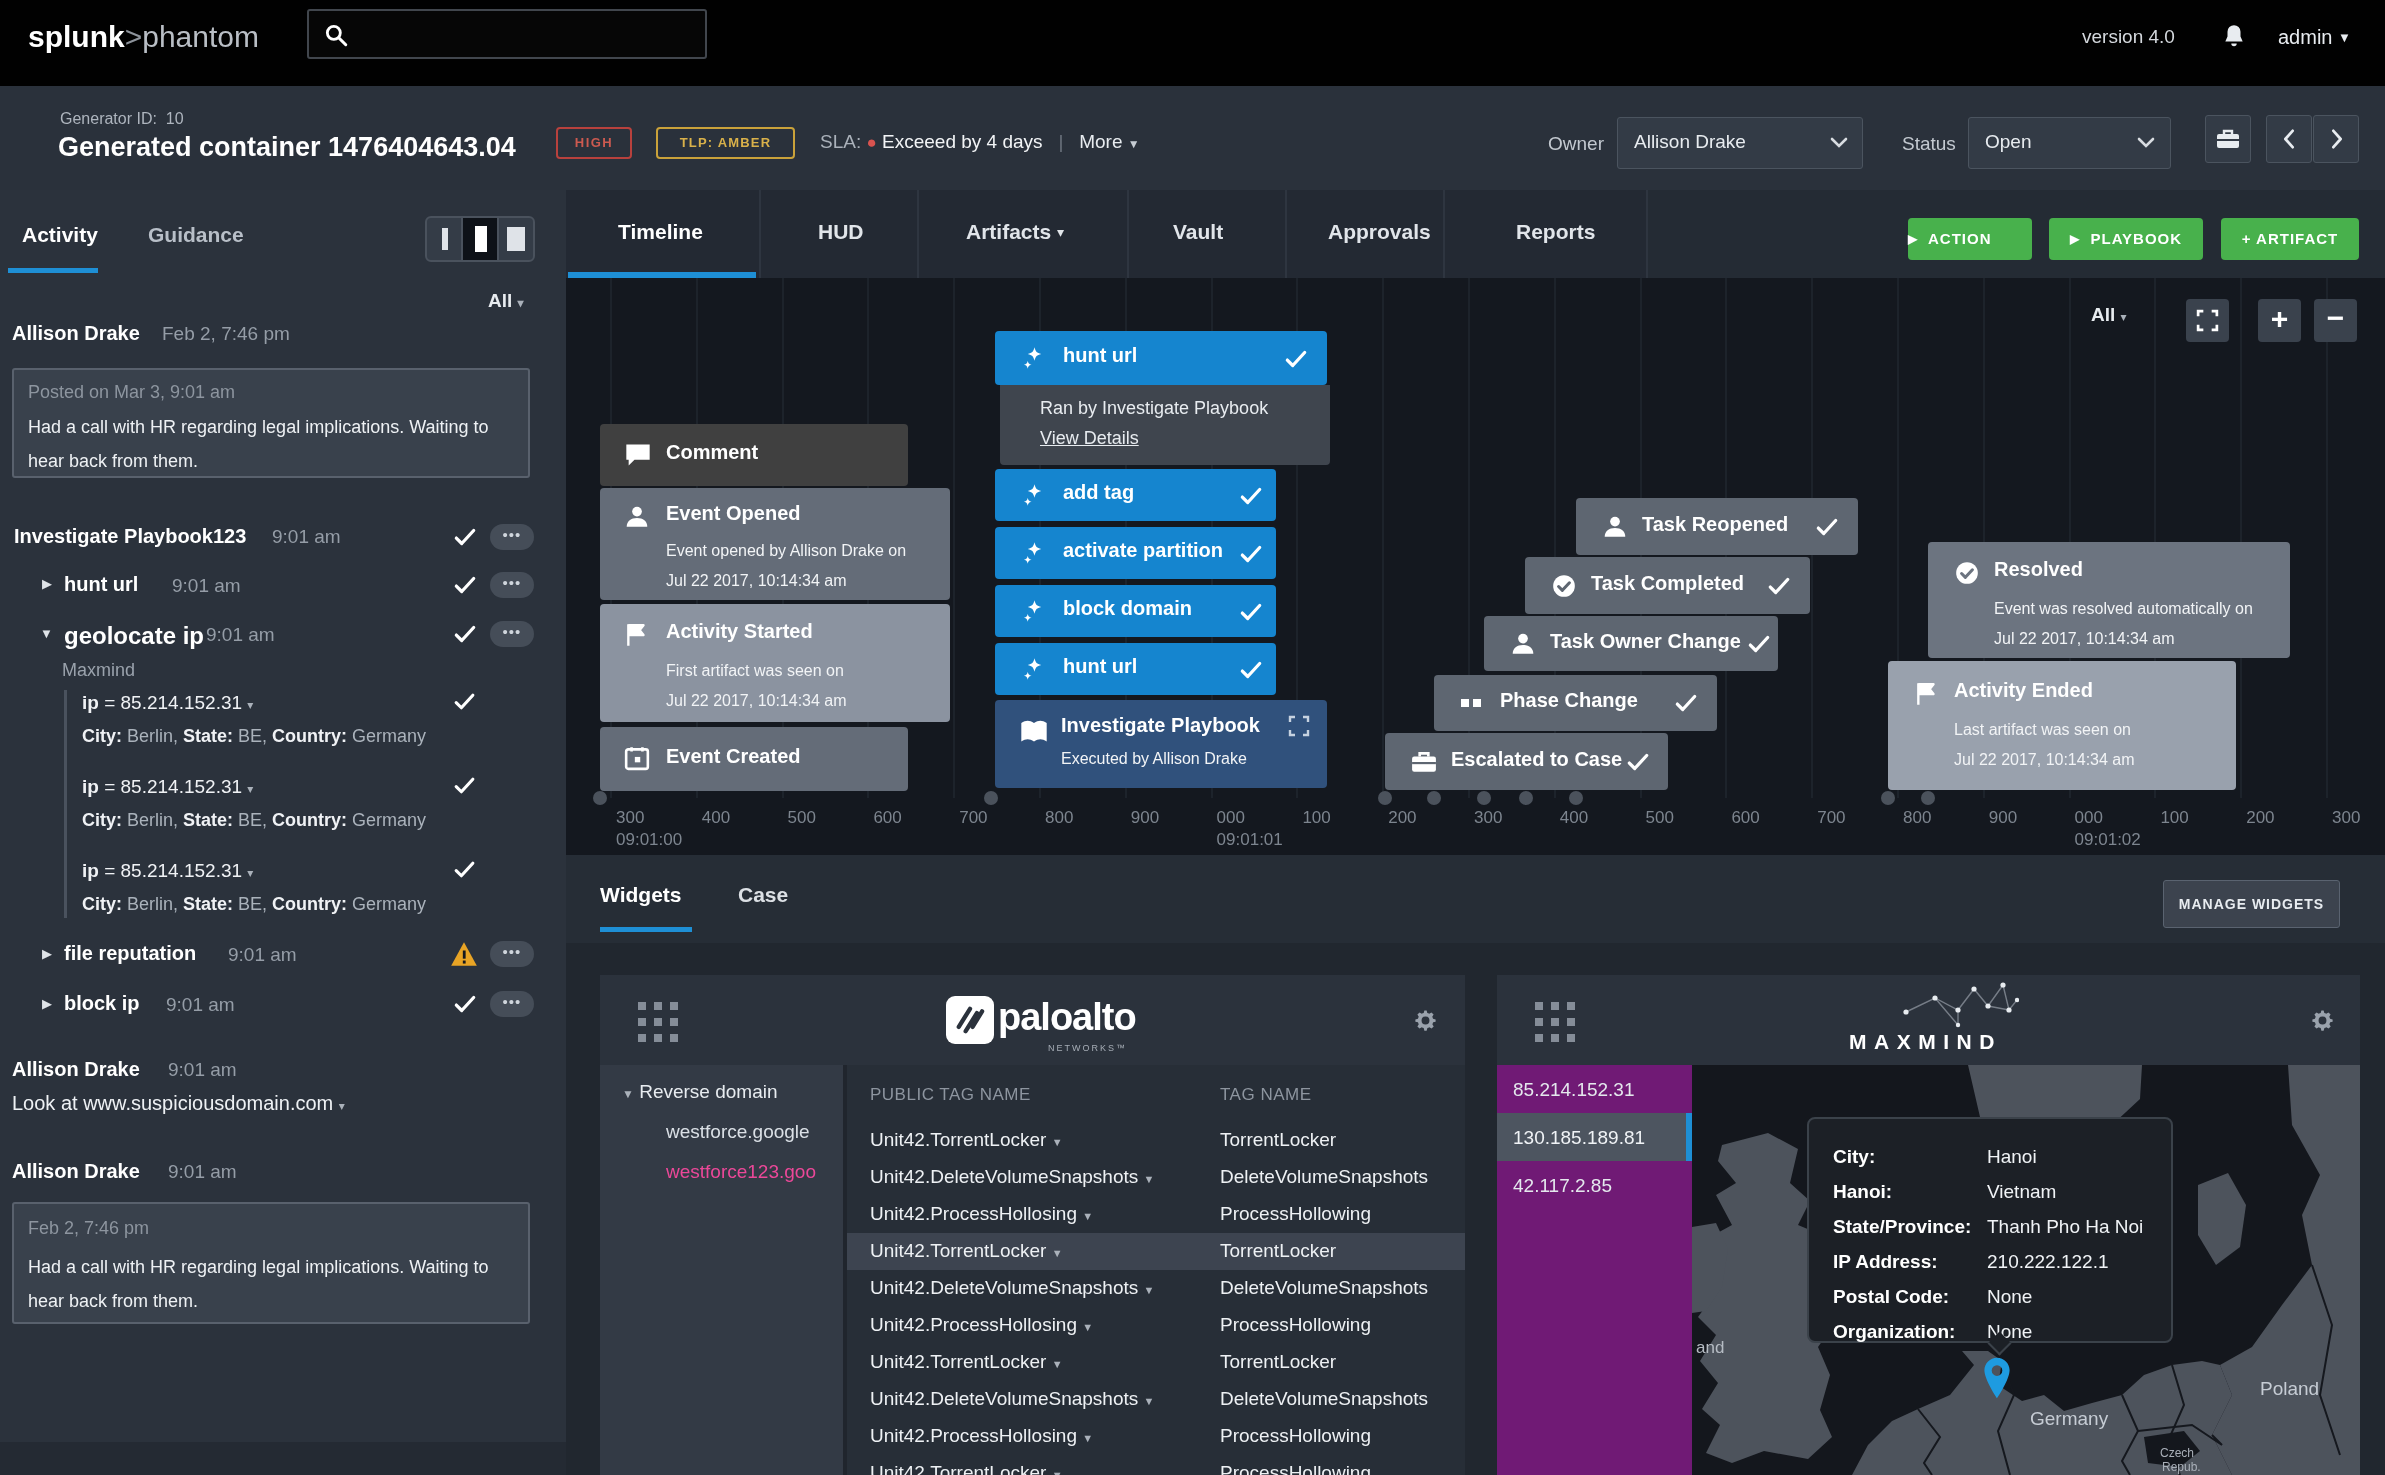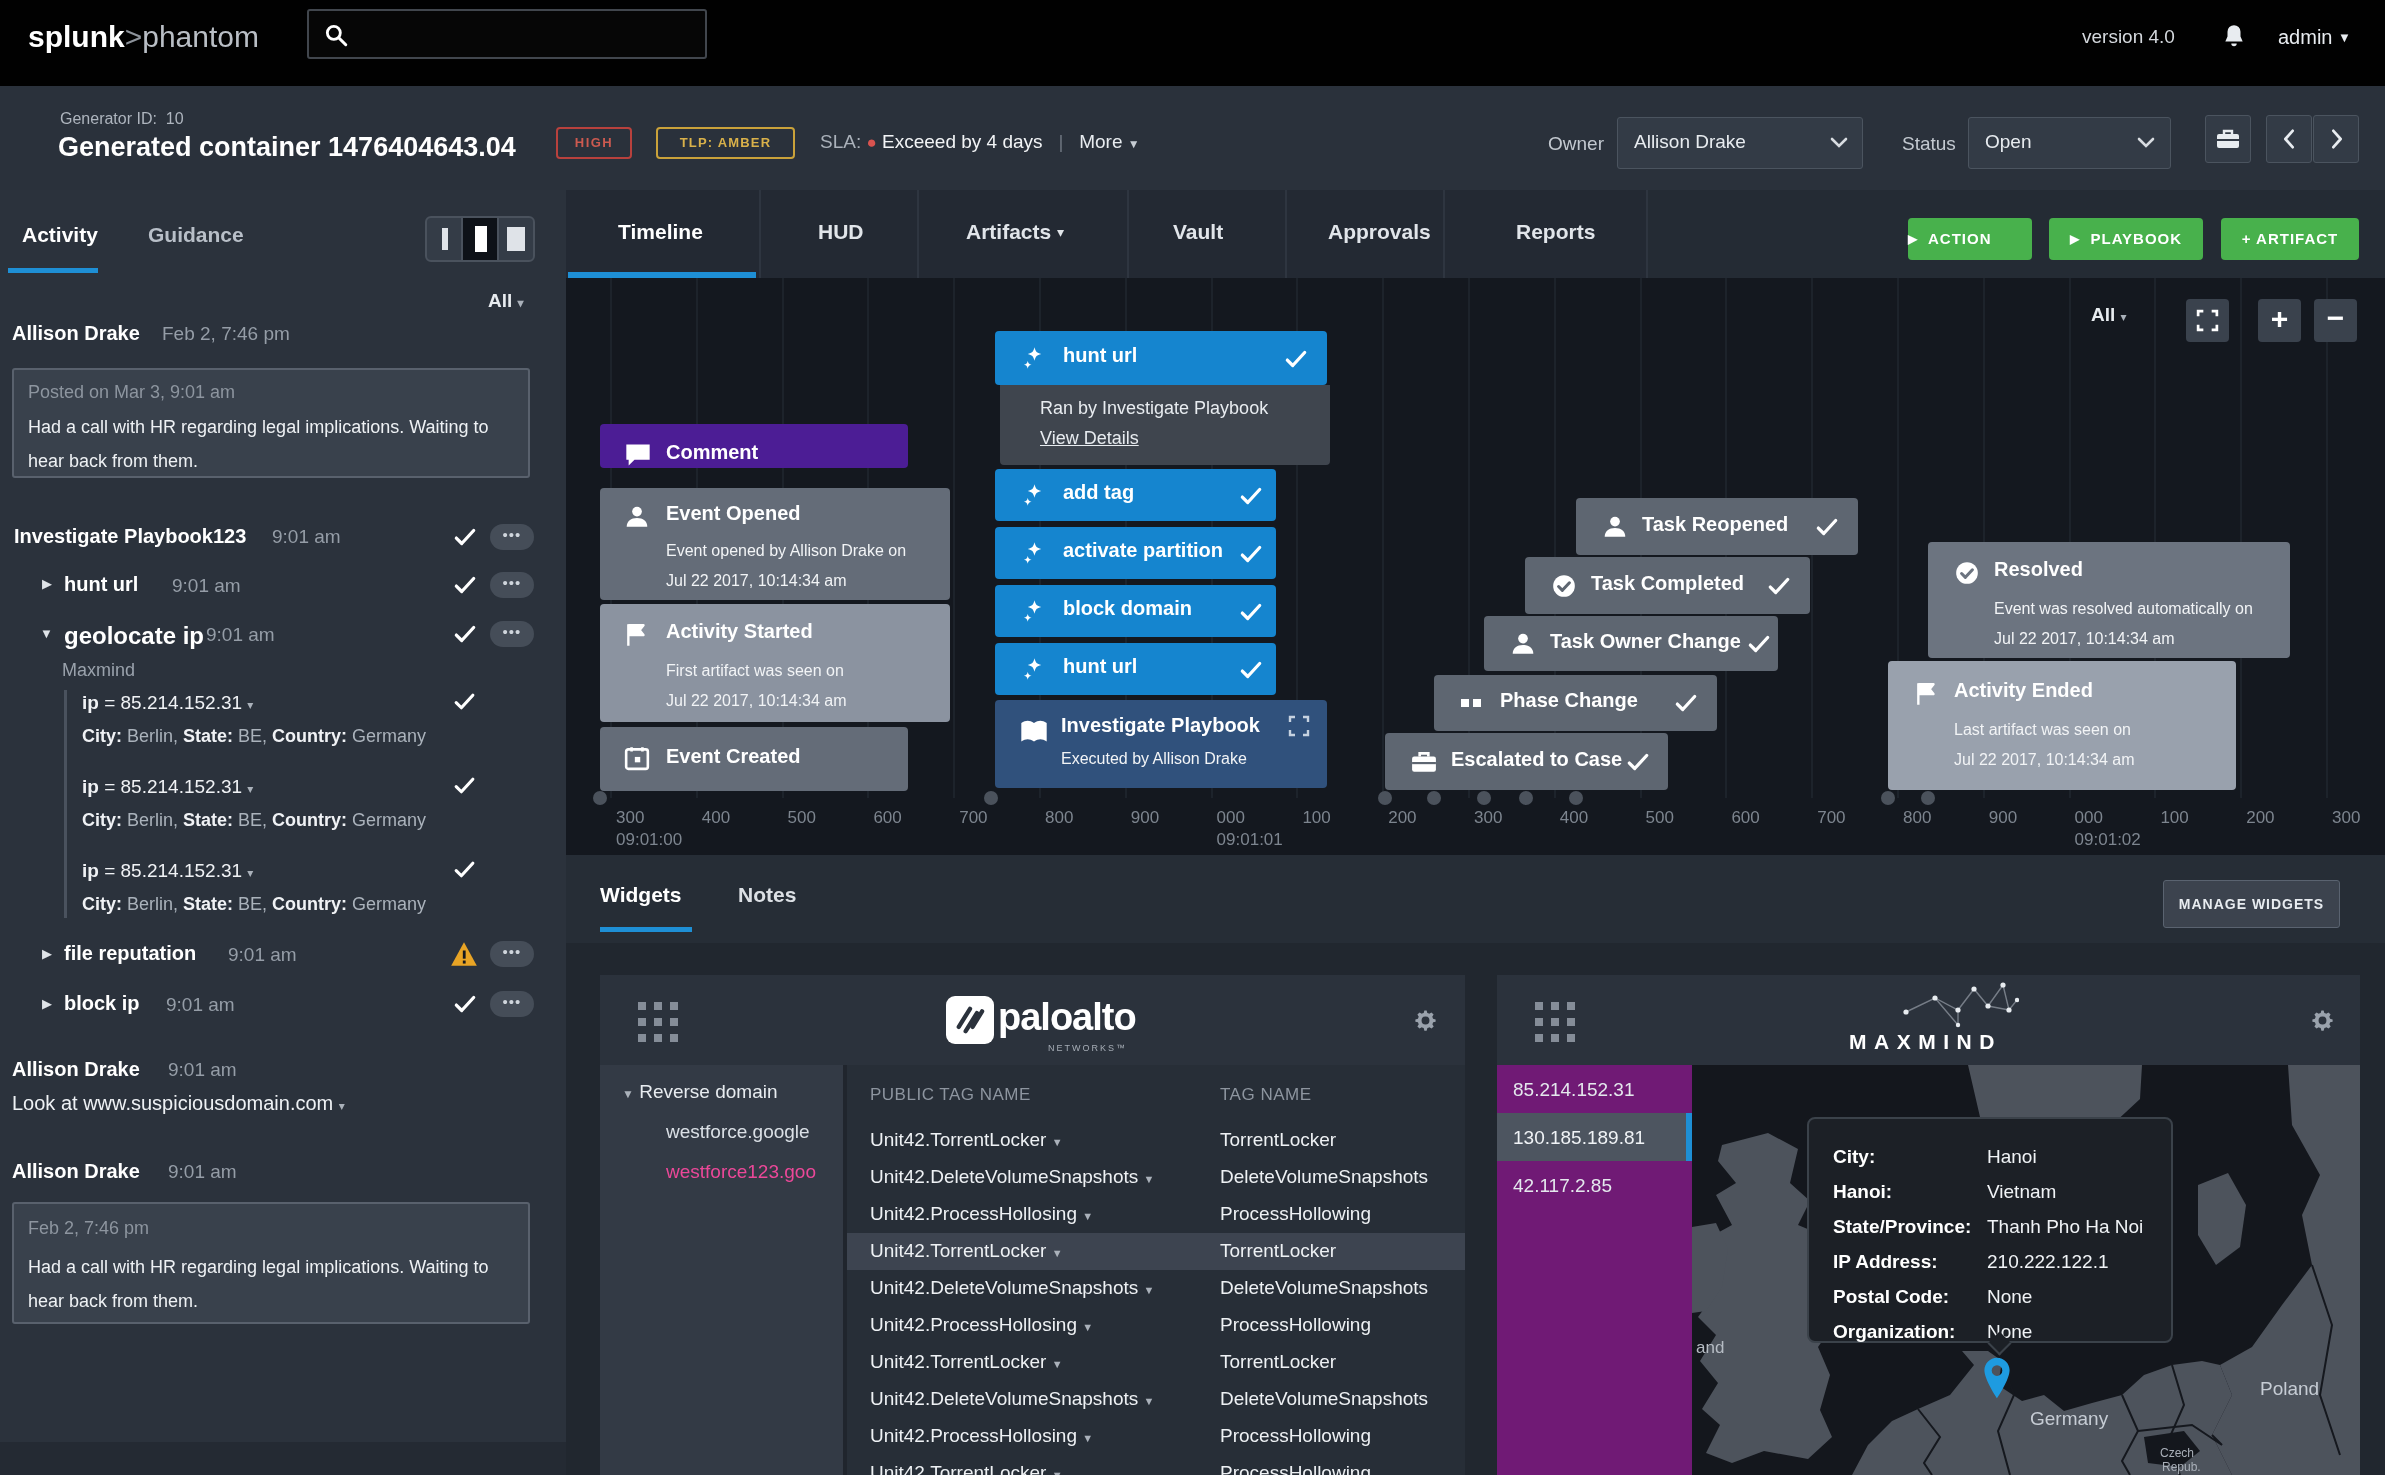--- a/index.html
+++ b/index.html
@@ -249,21 +249,21 @@
   <div class="abs" style="left:1620px;top:21px;width:43px;height:43px;background:#3a424d;border-radius:4px">
     <svg class="abs" style="left:9px;top:9px" width="25" height="25" viewBox="0 0 24 24">
         <g stroke="#fff" stroke-width="2.6" fill="none">
           <path d="M3 8V3h5M16 3h5v5M21 16v5h-5M8 21H3v-5"></path>
         </g>
       </svg>
   </div>
   <div class="abs" style="left:1692px;top:21px;width:43px;height:43px;background:#3a424d;border-radius:4px;color:#fff;font-size:30px;font-weight:bold;text-align:center;line-height:40px">+</div>
   <div class="abs" style="left:1748px;top:21px;width:43px;height:43px;background:#3a424d;border-radius:4px;color:#fff;font-size:30px;font-weight:bold;text-align:center;line-height:38px">−</div>
 
-  <div class="ebox" style="left:34px;top:146px;width:308px;height:44px;background:#4c1d95">
+  <div class="ebox" style="left:34px;top:146px;width:308px;height:62px;background:#404040">
     <svg class="abs" style="left:24px;top:18px" width="28" height="26" viewBox="0 0 24 22">
         <path d="M2 2h20v13H9l-5 5v-5H2z" fill="#fff"></path>
       </svg>
     <div class="abs" style="left:66px;top:17px"><span class="etitle">Comment</span></div>
   </div>
   <div class="ebox" style="left:34px;top:210px;width:350px;height:112px;background:#646c78">
     <svg class="abs" style="left:24px;top:16px" width="26" height="26" viewBox="0 0 24 24">
         <circle cx="12" cy="7" r="4.5" fill="#fff"></circle>
         <path d="M2.5 21c0-5 4-8 9.5-8s9.5 3 9.5 8z" fill="#fff"></path>
       </svg>
@@ -435,21 +435,21 @@
     <div class="abs" style="left:953px;top:513px;width:14px;height:14px;border-radius:7px;background:#4b525c"></div>
     <div class="abs" style="left:1003px;top:513px;width:14px;height:14px;border-radius:7px;background:#4b525c"></div>
     <div class="abs" style="left:1315px;top:513px;width:14px;height:14px;border-radius:7px;background:#4b525c"></div>
     <div class="abs" style="left:1355px;top:513px;width:14px;height:14px;border-radius:7px;background:#4b525c"></div>
   </div>
 
 <div class="abs" style="left:566px;top:855px;width:8px;height:620px;background:#1a1f26"></div>
 <div class="abs" style="left:0;top:1442px;width:566px;height:33px;background:#242a33"></div>
 <div class="abs" id="widgetsbar" style="left:566px;top:855px;width:1819px;height:88px;background:#262d36">
   <div class="abs" style="left:34px;top:28px;font-size:21px;font-weight:bold;color:#fff">Widgets</div>
-  <div class="abs" style="left:172px;top:28px;font-size:21px;font-weight:bold;color:#dce0e5">Notes</div>
+  <div class="abs" style="left:172px;top:28px;font-size:21px;font-weight:bold;color:#dce0e5">Case</div>
   <div class="abs" style="left:34px;top:72px;width:92px;height:5px;background:#1e8fd5"></div>
   <div class="abs" style="left:1597px;top:25px;width:177px;height:48px;background:#3c434e;border:1px solid #5a6370;border-radius:3px;color:#e8ecf0;font-size:14px;font-weight:bold;letter-spacing:1px;text-align:center;line-height:46px">MANAGE WIDGETS</div>
 </div>
 
 <div class="abs" id="widgetarea" style="left:566px;top:943px;width:1819px;height:532px;background:#21272f">
 
   <div class="abs" style="left:34px;top:32px;width:865px;height:500px;background:#272e37;overflow:hidden">
     <div class="abs" style="left:0;top:0;width:865px;height:90px;background:#2b323c">
       <svg class="abs" style="left:36px;top:25px" width="44" height="44" viewBox="0 0 22 22">
           <g fill="#858d98">

